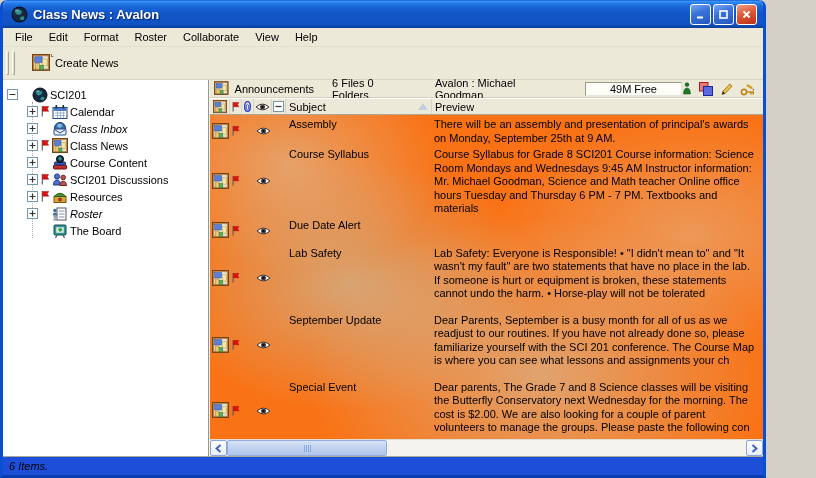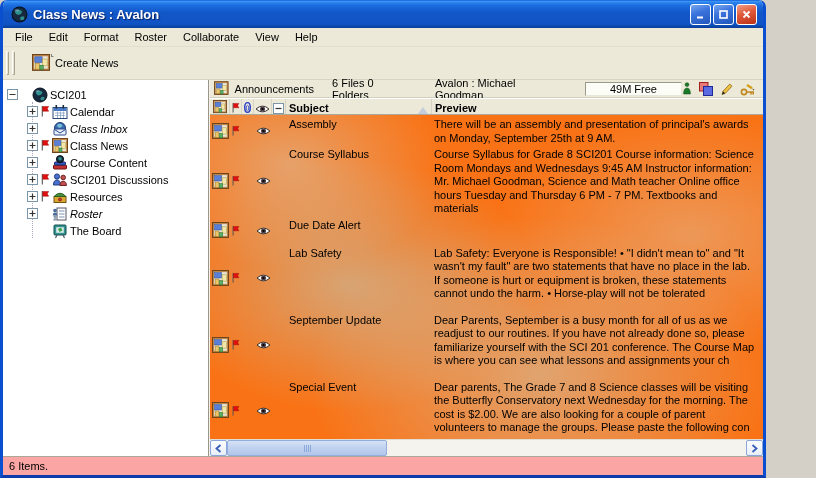--- a/index.html
+++ b/index.html
@@ -64,21 +64,21 @@
   .freebox{ width:100px; height:14px; background:#fdfdf8; border:1px solid #9a9a8a; border-right-color:#e8e6da; border-bottom-color:#e8e6da; display:flex; align-items:center; justify-content:center; font-size:11px;}
   .ph-icons{ margin-left:auto; display:flex; align-items:center; gap:7px; }
   .ph-icons svg{ display:block; }
   
   .col-header{
     height:17px; flex:0 0 17px; background:#ece9d8;
     border-top:1px solid #fff; border-bottom:1px solid #aca899;
     display:grid; grid-template-columns:20px 12px 12px 18px 14px 146px 1fr;
     font-size:11px; color:#000;
   }
-  .col-cell{ display:flex; align-items:flex-end; justify-content:center; border-right:1px solid #d8d4c4; overflow:hidden;font-weight:bold;}
+  .col-cell{ display:flex; align-items:center; justify-content:center; border-right:1px solid #d8d4c4; overflow:hidden;}
   .col-cell.txt{ justify-content:flex-start; padding-left:3px; }
   .sort-tri{ width:0; height:0; border-left:5px solid transparent; border-right:5px solid transparent; border-bottom:7px solid #c4cedd; margin-left:auto; margin-right:3px;}
   
   .rows{ flex:1 1 auto; overflow:hidden; position:relative; background:#f97316; }
   .rows::before{
     content:""; position:absolute; inset:0; pointer-events:none;
     background:
       radial-gradient(ellipse 270px 180px at 140px 170px, rgba(188,204,192,.55), rgba(188,204,192,0) 70%),
       radial-gradient(ellipse 320px 220px at 330px 260px, rgba(200,212,200,.5), rgba(200,212,200,0) 72%),
       radial-gradient(ellipse 220px 150px at 80px 50px, rgba(208,218,208,.45), rgba(208,218,208,0) 70%),
@@ -97,21 +97,21 @@
   .hscroll{ height:17px; flex:0 0 17px; background:#f4f3ee; display:flex; position:relative; border-top:1px solid #e0ded2;}
   .scroll-btn{ width:17px; height:16px; flex:0 0 17px; background:linear-gradient(180deg,#fdfdfd,#e8eef8); border:1px solid #8aa4dc; border-radius:2px; display:flex; align-items:center; justify-content:center;}
   .scroll-btn.right{ margin-left:auto; }
   .scroll-thumb{
     position:absolute; left:17px; top:0; width:160px; height:16px;
     background:linear-gradient(180deg,#d7e2f6,#c0d2f0 50%,#b2c6ea);
     border:1px solid #93aede; border-radius:2px; display:flex; align-items:center; justify-content:center; gap:1px;
   }
   .scroll-thumb i{ width:1px; height:7px; background:#8aa8d8; display:block; }
   
-  .statusbar{ height:19px; flex:0 0 19px; background:#fca5a5; border-top:1px solid #aca899; display:flex; align-items:center; padding-left:6px; font-size:11px; color:#000;}
+  .statusbar{ height:19px; flex:0 0 19px; background:#1d4ed8; border-top:1px solid #aca899; display:flex; align-items:center; padding-left:6px; font-size:11px; color:#000;font-style:italic;}
 </style>
 </head>
 <body>
 
 <svg width="0" height="0" style="position:absolute">
   <defs>
     <g id="g-news">
       <rect x="0.5" y="0.5" width="15" height="14" fill="#c08a4e" stroke="#6e4418"></rect>
       <rect x="2" y="2" width="12" height="11" fill="#e9e5d6"></rect>
       <rect x="2.5" y="2.5" width="6.5" height="5" fill="#5a7fd6" stroke="#2a4a96" stroke-width="0.5"></rect>

